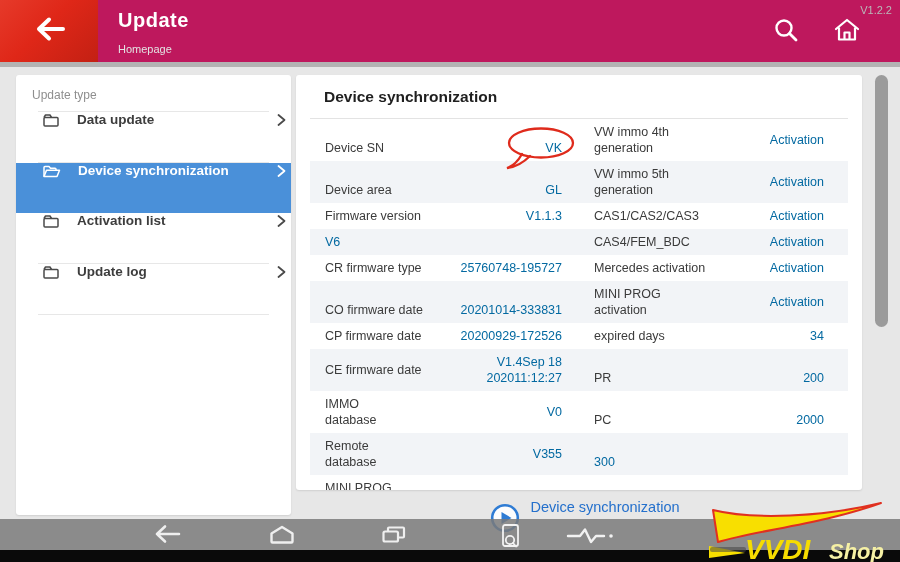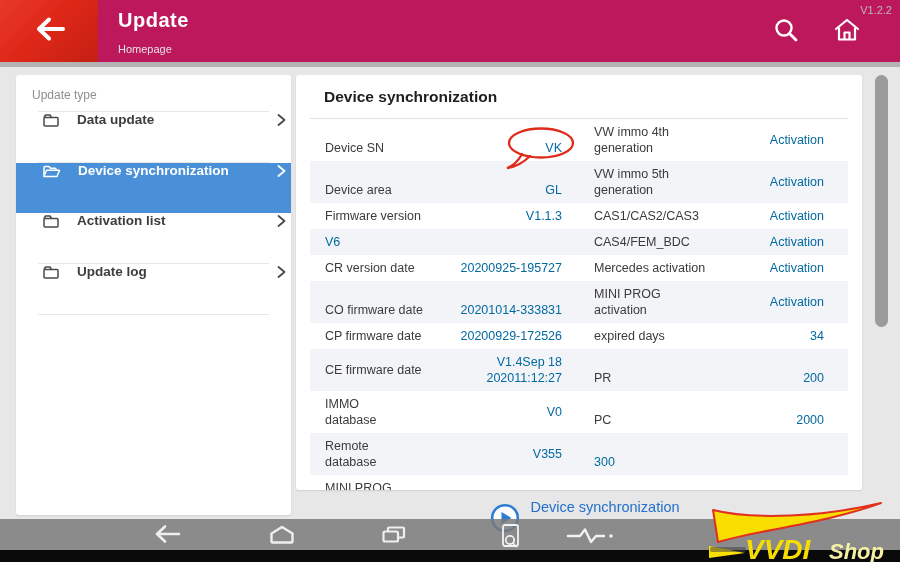--- a/index.html
+++ b/index.html
@@ -213,22 +213,22 @@
         <div class="lcell">
             <span class="rowvalue">V6</span>
           </div>
         <div class="rcell">
             <span class="rowlabel">CAS4/FEM_BDC</span>
             <span class="rowvalue link">Activation</span>
           </div>
       </div>
       <div class="trow">
         <div class="lcell">
-            <span class="rowlabel">CR version date</span>
-            <span class="rowvalue">20200925-195727</span>
+            <span class="rowlabel">CR firmware type</span>
+            <span class="rowvalue">25760748-195727</span>
           </div>
         <div class="rcell">
             <span class="rowlabel">Mercedes activation</span>
             <span class="rowvalue link">Activation</span>
           </div>
       </div>
       <div class="trow">
         <div class="lcell">
             <span class="rowlabel">CO firmware date</span>
             <span class="rowvalue">20201014-333831</span>

